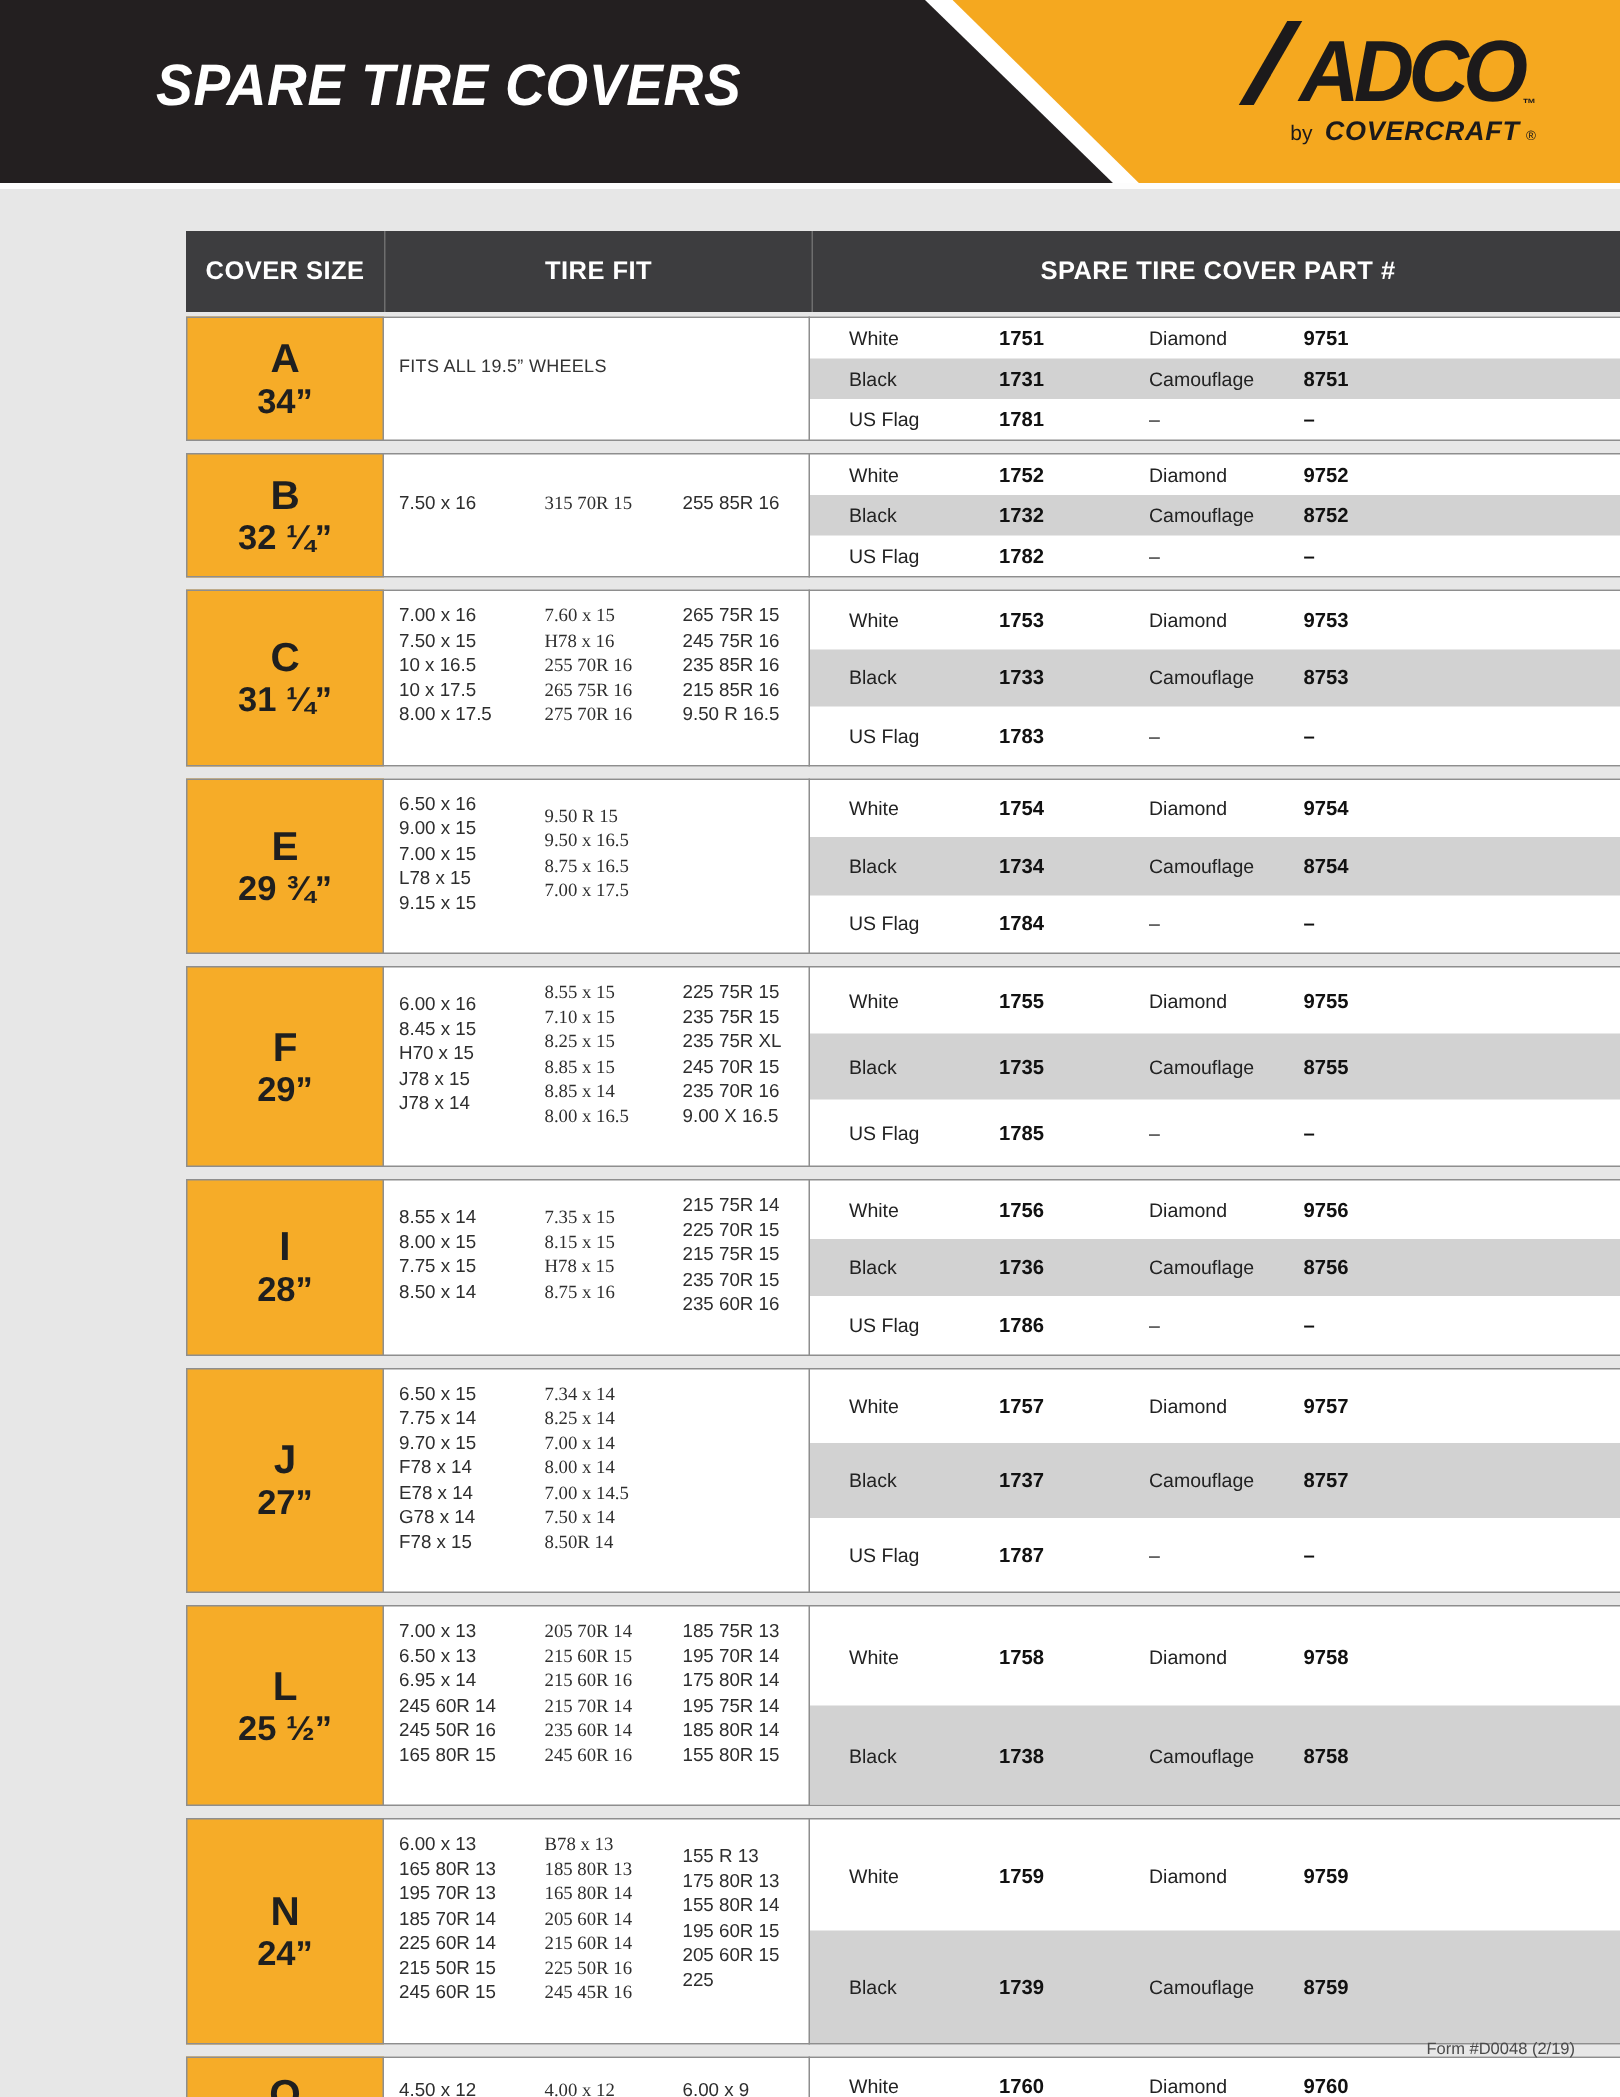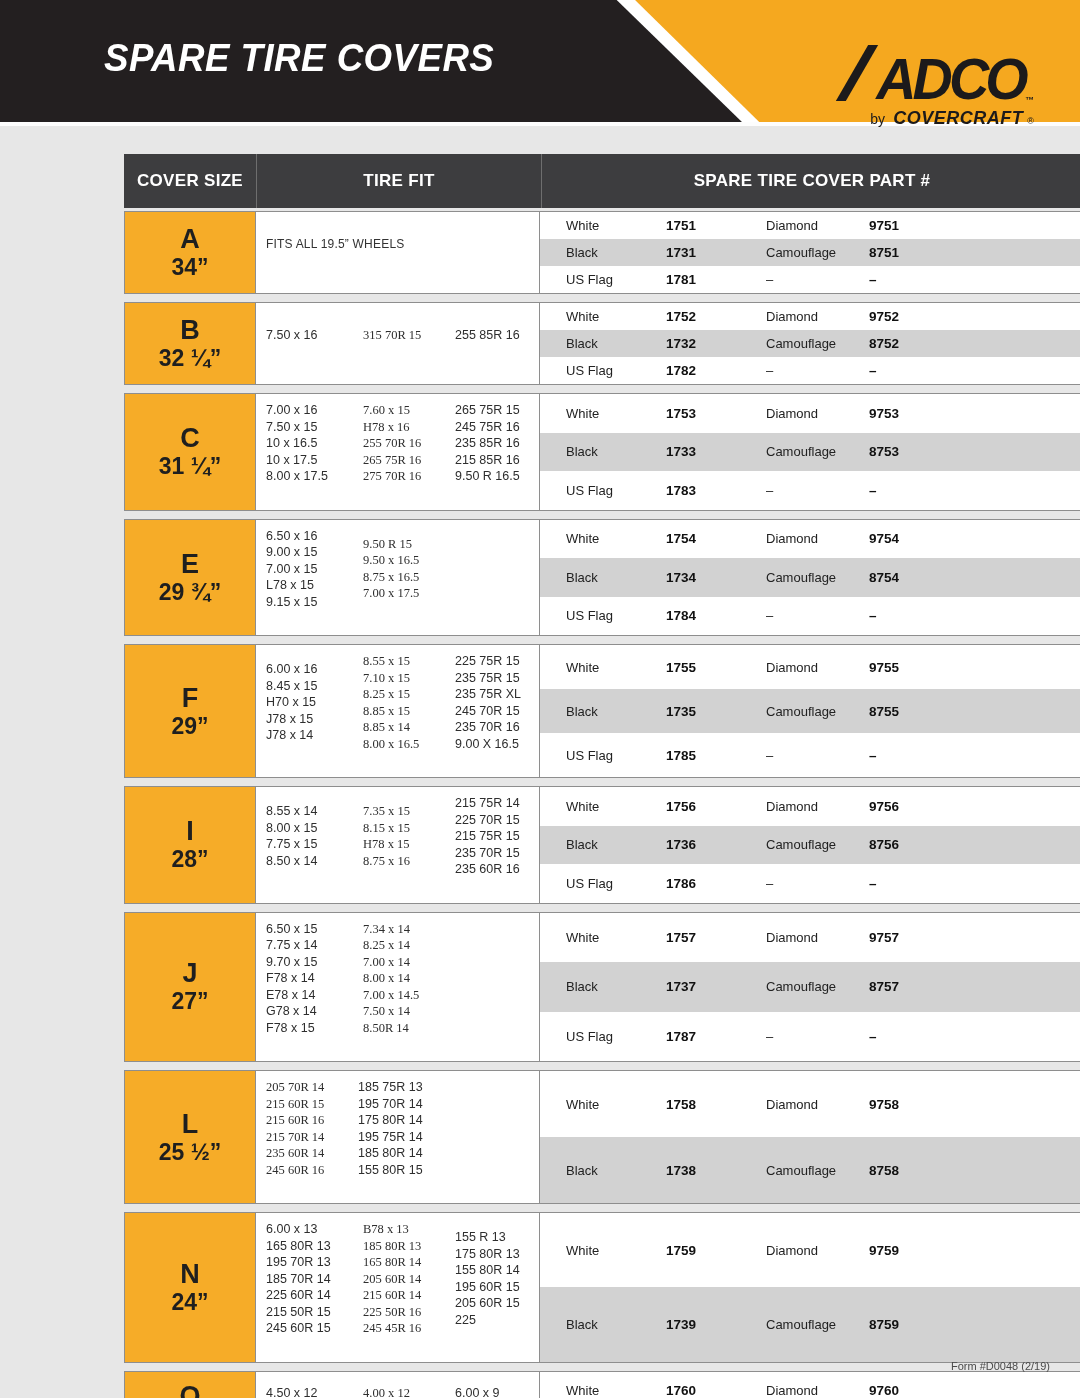--- a/index.html
+++ b/index.html
@@ -8,21 +8,21 @@
 
   
   .hdr{position:relative;height:122px;background:#231F20;border-bottom:4px solid #FDFDFD;}
   .hdr-white{position:absolute;top:0;bottom:0;left:0;right:0;background:#FFFFFF;
     clip-path:polygon(57.1% 0,100% 0,100% 100%,68.7% 100%);}
   .hdr-yellow{position:absolute;top:0;bottom:0;left:0;right:0;background:#F5A81F;
     clip-path:polygon(58.8% 0,100% 0,100% 100%,70.3% 100%);}
   .page-title{position:absolute;left:104px;top:36px;margin:0;color:#FFFFFF;
     font-size:39px;font-weight:bold;font-style:italic;letter-spacing:.5px;
     transform:scaleX(.94);transform-origin:left;z-index:3;}
-  .logo{position:absolute;right:46px;top:14px;z-index:3;text-align:right;color:#1C1A1B;margin-top:31px;}
+  .logo{position:absolute;right:56px;top:14px;z-index:3;text-align:right;color:#1C1A1B;}
   .logo-main{display:flex;align-items:flex-end;justify-content:flex-end;}
   .logo-slash{width:10px;height:56px;background:#1C1A1B;transform:skewX(-30deg);
     margin-right:8px;margin-bottom:4px;}
   .logo-adco{font-size:58px;line-height:.92;font-weight:bold;font-style:italic;
     letter-spacing:-4px;transform:scaleX(.96);transform-origin:right;}
   .logo-tm{font-size:9px;font-weight:bold;vertical-align:top;}
   .logo-by{font-size:15px;margin-top:3px;}
   .logo-by .by{font-weight:normal;font-size:14px;margin-right:4px;}
   .logo-by .brand{font-weight:bold;font-size:18px;font-style:italic;letter-spacing:.5px;}
   .logo-by .reg{font-size:9px;}
@@ -390,20 +390,28 @@
               <div class="pnum2">–</div>
             </div>
           </div>
         </div>
         <div class="row-block two">
           <div class="cell size-cell">
             <div class="size-letter">L</div>
             <div class="size-value">25 ½”</div>
           </div>
           <div class="cell fit-cell">
+            <div class="fit-col fit-col1">
+              <div>7.00 x 13</div>
+              <div>6.50 x 13</div>
+              <div>6.95 x 14</div>
+              <div>245 60R 14</div>
+              <div>245 50R 16</div>
+              <div>165 80R 15</div>
+            </div>
             <div class="fit-col fit-col2">
               <div>205 70R 14</div>
               <div>215 60R 15</div>
               <div>215 60R 16</div>
               <div>215 70R 14</div>
               <div>235 60R 14</div>
               <div>245 60R 16</div>
             </div>
             <div class="fit-col fit-col3">
               <div>185 75R 13</div>

